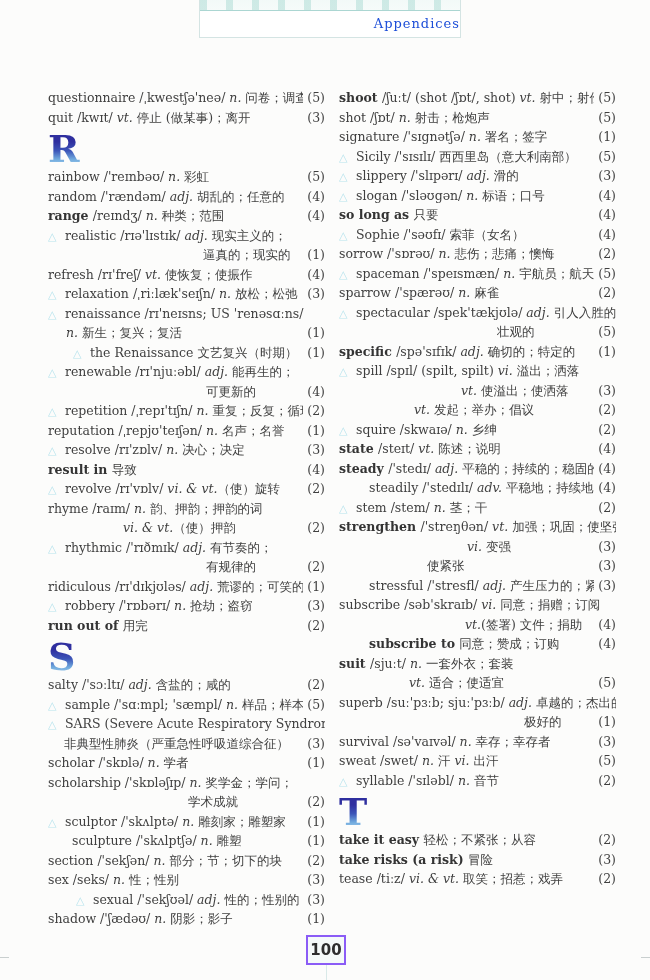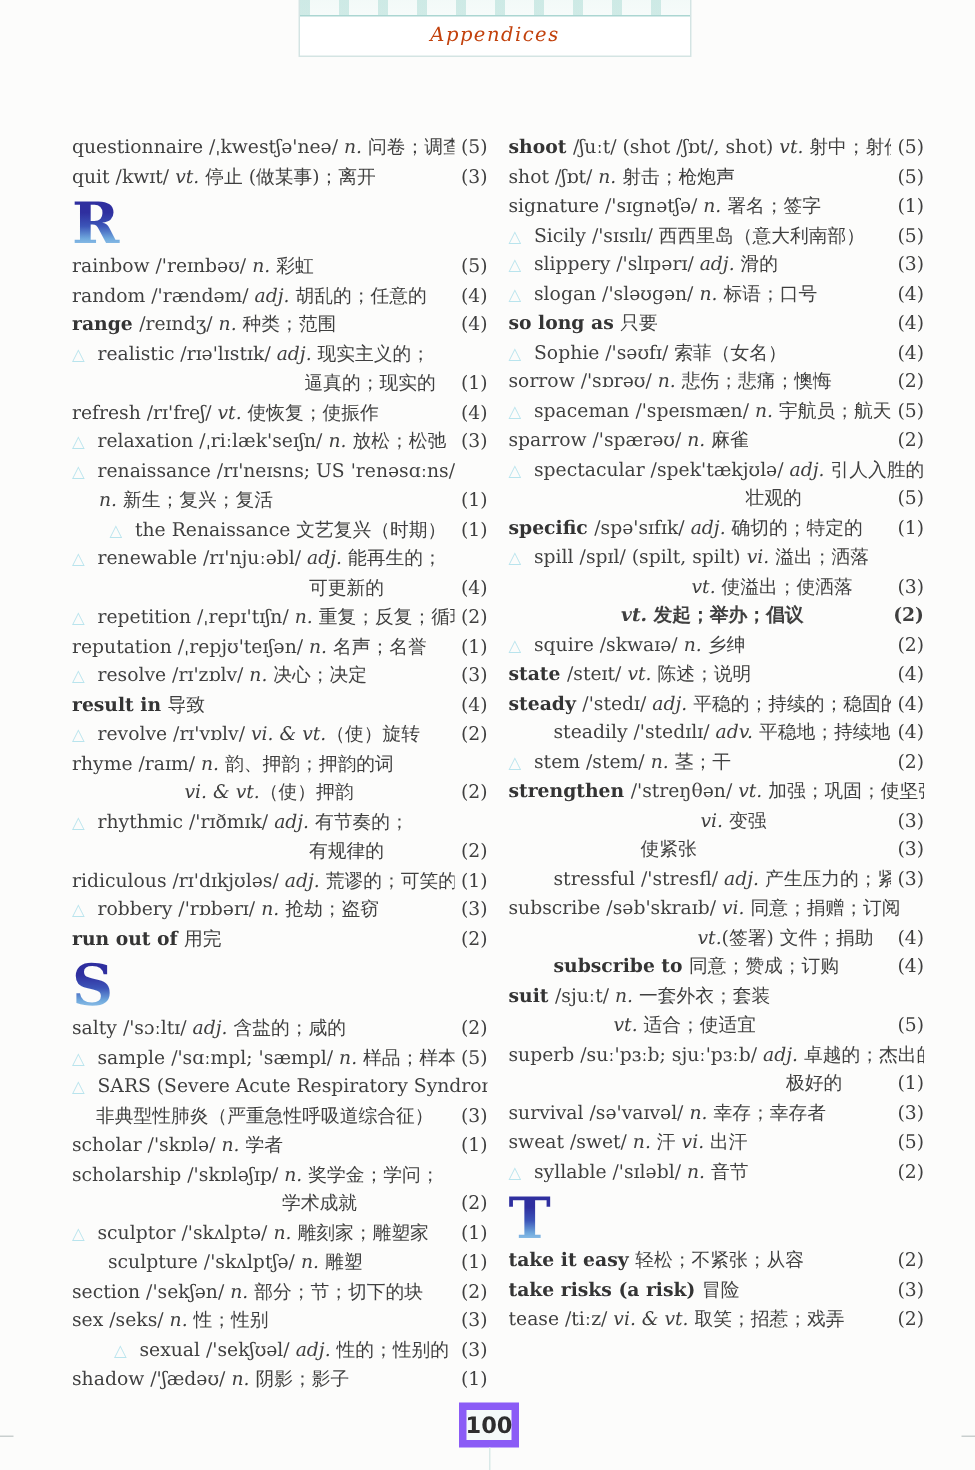--- a/index.html
+++ b/index.html
@@ -16,22 +16,22 @@
     position:absolute; left:199px; top:-6px; width:262px; height:44px;
     border:1px solid #d4e4e3; background:#ffffff;
   }
   .header-banner {
     height:16px; border-bottom:1px solid #abd6d2;
     background:
       repeating-linear-gradient(90deg, rgba(160,214,206,.45) 0 7px, rgba(255,255,255,0) 7px 26px),
       linear-gradient(#f1f9f7,#f6fbfa);
   }
   .header-title {
-    text-align:center; font-style:italic; font-size:13px; letter-spacing:1px;
-    color:#c2410c; padding-top:5px;
+    text-align:right; font-size:13px; letter-spacing:1px;
+    color:#1d4ed8; padding-top:5px;
   }
   
   .page-body {
     position:absolute; top:88px; left:48px; right:25px;
     display:flex; gap:14px;
   }
   .col { width:277px; }
   .line {
     display:flex; align-items:baseline;
     height:19.5px; line-height:19.5px;
@@ -54,21 +54,21 @@
   @supports ((-webkit-background-clip:text) or (background-clip:text)) {
     .letter-glyph {
       background:linear-gradient(180deg,#2f2f9f 30%,#3c55b8 55%,#6fa8dd 78%,#a8d4ef 100%);
       -webkit-background-clip:text; background-clip:text;
       color:transparent;
     }
   }
   
   .page-num-box {
     position:absolute; left:306px; top:935px; width:40px; height:30px;
-    background:#f5faf9; border:5px solid #8b5cf6;
+    background:#f5faf9; border:2px solid #8b5cf6;
     display:flex; align-items:center; justify-content:center;
   }
   .page-num {
     font-family:"DejaVu Sans", sans-serif;
     font-weight:bold; font-size:15px; color:#2e2e2e;
   }
   .page-num-tail {
     position:absolute; left:326px; top:965px; width:1px; height:15px;
     background:#d9e9e8;
   }
@@ -142,21 +142,21 @@
       <div class="line"><span class="text"><span class="b">so long as </span><span>只要</span></span><span class="num">(4)</span></div>
       <div class="line"><span class="tri">△</span><span class="text"><span>Sophie /'səʊfɪ/ 索菲（女名）</span></span><span class="num">(4)</span></div>
       <div class="line"><span class="text"><span>sorrow /'sɒrəʊ/ </span><span class="i">n.</span><span> 悲伤；悲痛；懊悔</span></span><span class="num">(2)</span></div>
       <div class="line"><span class="tri">△</span><span class="text"><span>spaceman /'speɪsmæn/ </span><span class="i">n.</span><span> 宇航员；航天专家</span></span><span class="num">(5)</span></div>
       <div class="line"><span class="text"><span>sparrow /'spærəʊ/ </span><span class="i">n.</span><span> 麻雀</span></span><span class="num">(2)</span></div>
       <div class="line"><span class="tri">△</span><span class="text"><span>spectacular /spek'tækjʊlə/ </span><span class="i">adj.</span><span> 引人入胜的；</span></span></div>
       <div class="line" style="padding-left: 158px;"><span class="text"><span>壮观的</span></span><span class="num">(5)</span></div>
       <div class="line"><span class="text"><span class="b">specific </span><span>/spə'sɪfɪk/ </span><span class="i">adj.</span><span> 确切的；特定的</span></span><span class="num">(1)</span></div>
       <div class="line"><span class="tri">△</span><span class="text"><span>spill /spɪl/ (spilt, spilt) </span><span class="i">vi.</span><span> 溢出；洒落</span></span></div>
       <div class="line" style="padding-left: 122px;"><span class="text"><span class="i">vt.</span><span> 使溢出；使洒落</span></span><span class="num">(3)</span></div>
-      <div class="line" style="padding-left: 75px; font-weight: bold;"><span class="text"><span class="i">vt.</span><span> 发起；举办；倡议</span></span><span class="num">(2)</span></div>
+      <div class="line" style="padding-left: 75px;"><span class="text"><span class="i">vt.</span><span> 发起；举办；倡议</span></span><span class="num">(2)</span></div>
       <div class="line"><span class="tri">△</span><span class="text"><span>squire /skwaɪə/ </span><span class="i">n.</span><span> 乡绅</span></span><span class="num">(2)</span></div>
       <div class="line"><span class="text"><span class="b">state </span><span>/steɪt/ </span><span class="i">vt.</span><span> 陈述；说明</span></span><span class="num">(4)</span></div>
       <div class="line"><span class="text"><span class="b">steady </span><span>/'stedɪ/ </span><span class="i">adj.</span><span> 平稳的；持续的；稳固的</span></span><span class="num">(4)</span></div>
       <div class="line" style="padding-left: 30px;"><span class="text"><span>steadily /'stedɪlɪ/ </span><span class="i">adv.</span><span> 平稳地；持续地</span></span><span class="num">(4)</span></div>
       <div class="line"><span class="tri">△</span><span class="text"><span>stem /stem/ </span><span class="i">n.</span><span> 茎；干</span></span><span class="num">(2)</span></div>
       <div class="line"><span class="text"><span class="b">strengthen </span><span>/'streŋθən/ </span><span class="i">vt.</span><span> 加强；巩固；使坚强</span></span></div>
       <div class="line" style="padding-left: 128px;"><span class="text"><span class="i">vi.</span><span> 变强</span></span><span class="num">(3)</span></div>
       <div class="line" style="padding-left: 88px;"><span class="text"><span>使紧张</span></span><span class="num">(3)</span></div>
       <div class="line" style="padding-left: 30px;"><span class="text"><span>stressful /'stresfl/ </span><span class="i">adj.</span><span> 产生压力的；紧张的</span></span><span class="num">(3)</span></div>
       <div class="line"><span class="text"><span>subscribe /səb'skraɪb/ </span><span class="i">vi.</span><span> 同意；捐赠；订阅</span></span></div>

